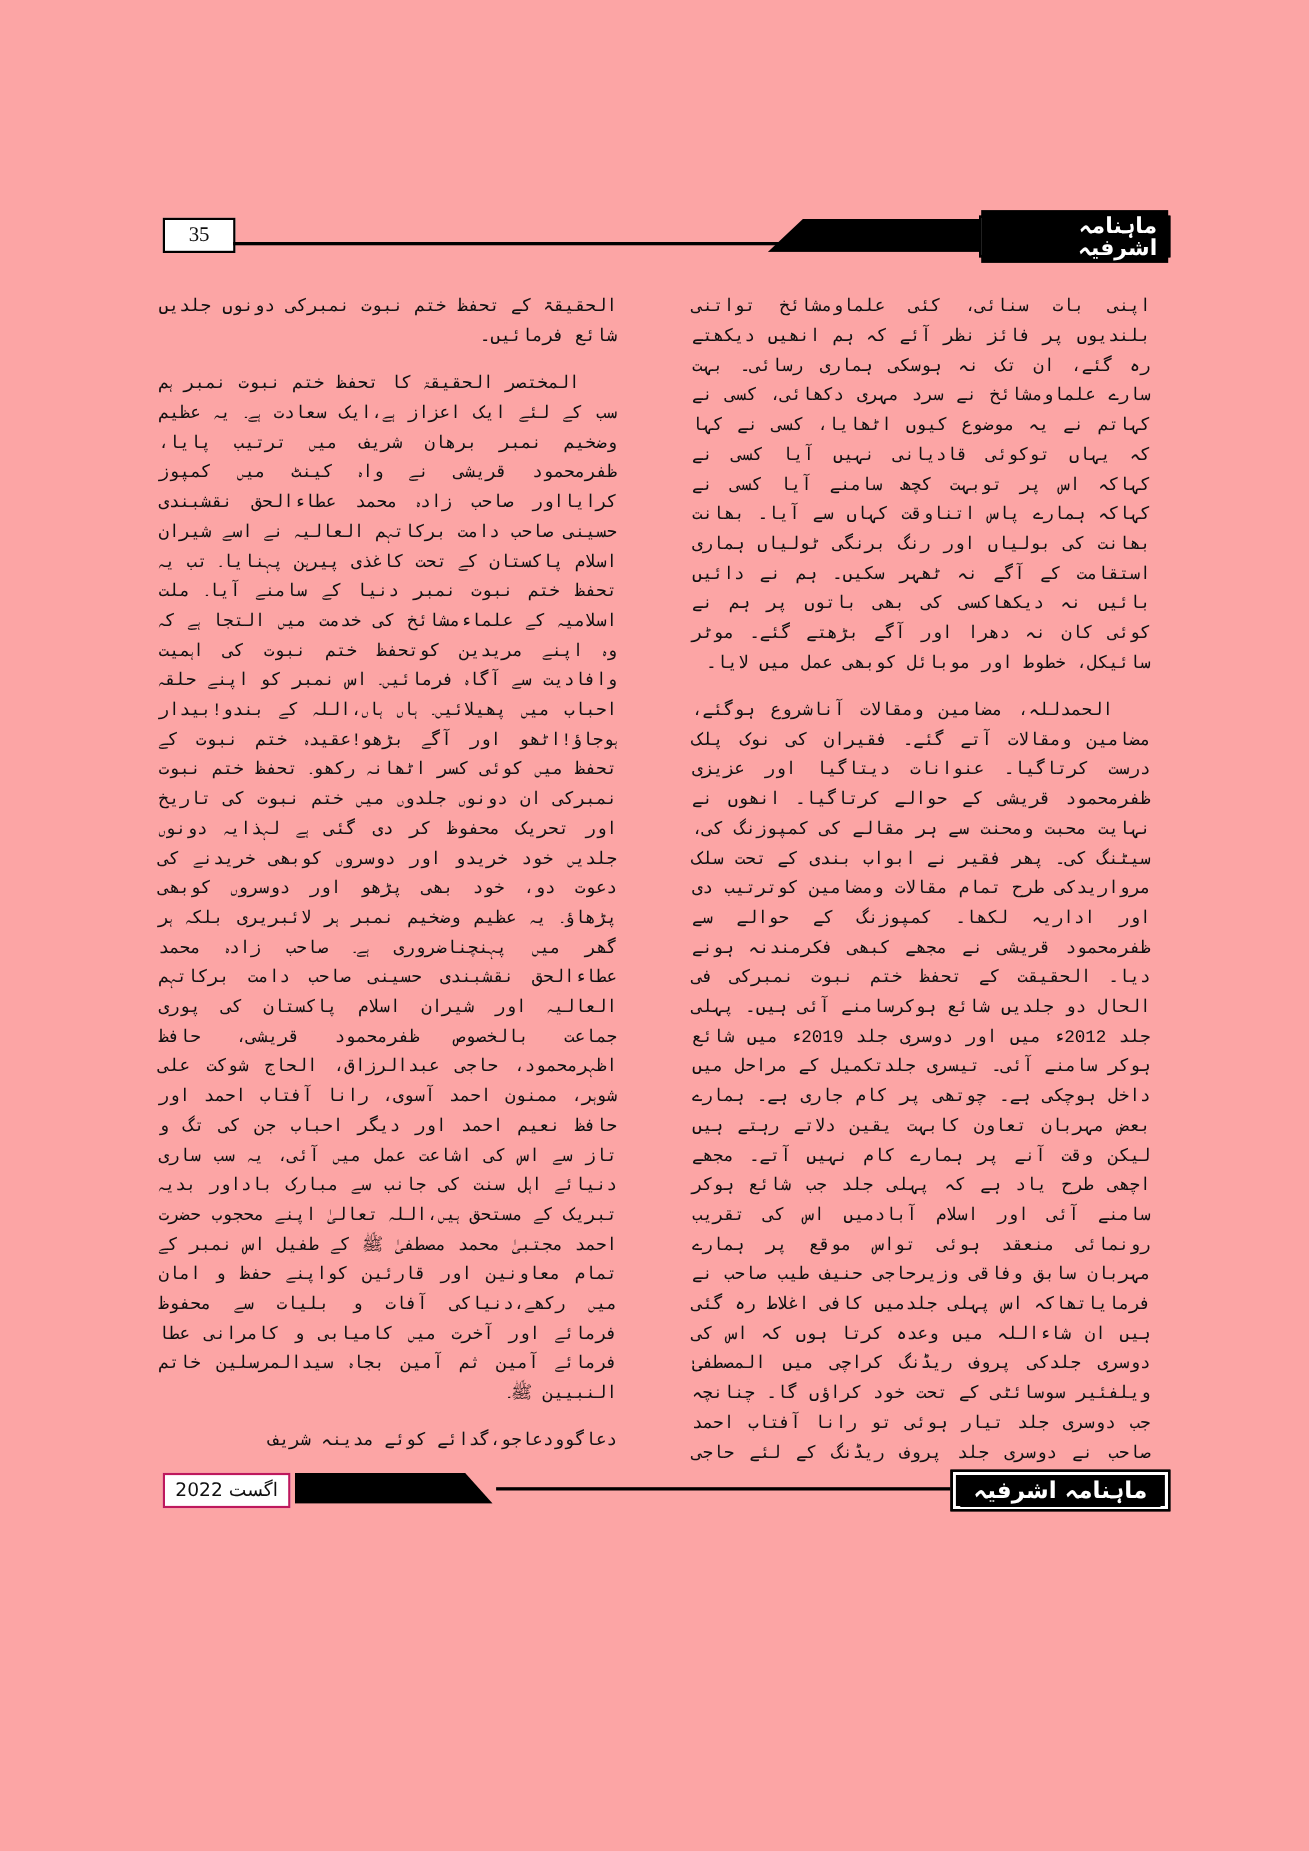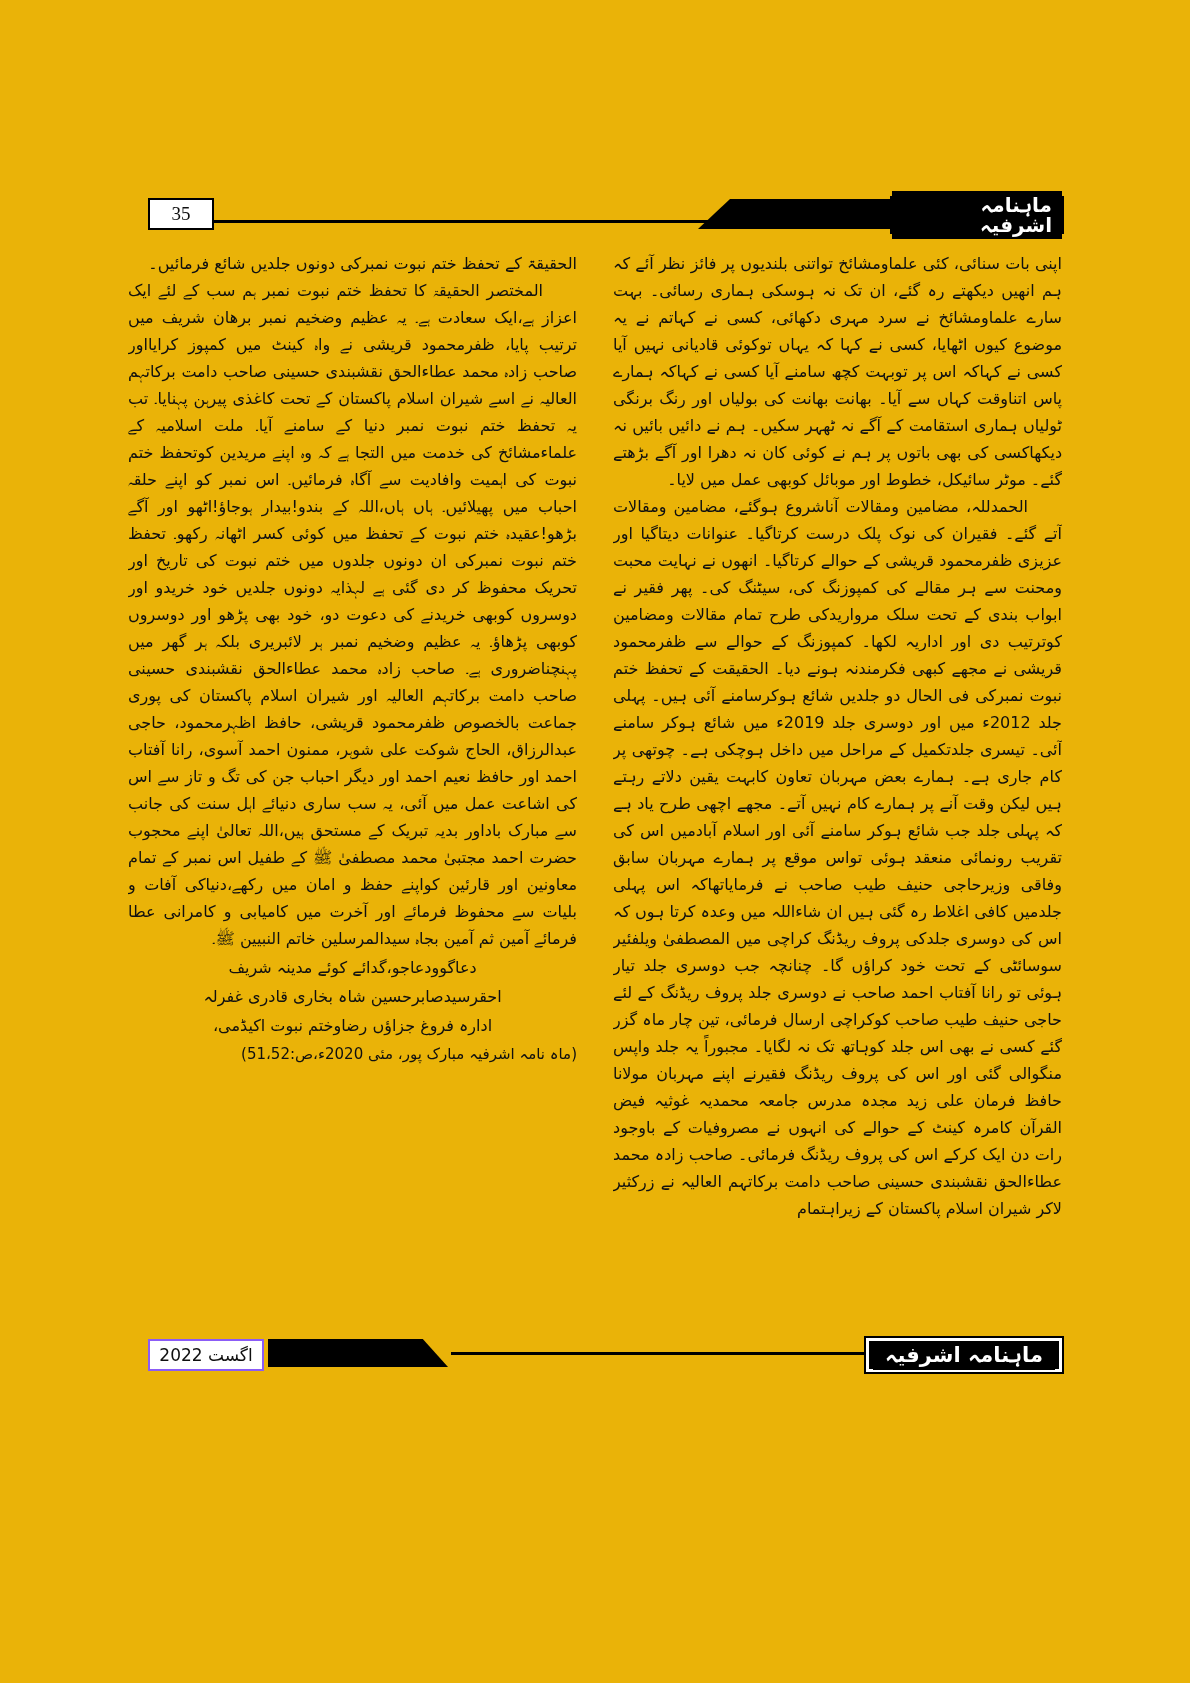--- a/index.html
+++ b/index.html
@@ -1,20 +1,20 @@
 <!DOCTYPE html>
 <html lang="ur" dir="rtl"><head>
 <meta charset="utf-8">
 <style>
   html,body{margin:0;padding:0;background:#9a9a9a;}
   .page{
     position:relative;
     width:1190px;height:1683px;
     margin:0 auto;
-    background:#eab308;
+    background:#fca5a5;
     color:#101010;
     font-family:"DejaVu Sans",sans-serif;
     direction:rtl;
     overflow:hidden;
   }
 
   
   .page-header{position:absolute;top:196px;left:126px;right:126px;height:38px;}
   .page-number-box{
     position:absolute;left:22px;top:2px;width:62px;height:28px;
@@ -37,33 +37,34 @@
     background:#000;padding:4px 10px;
   }
 
   
   .content{
     position:absolute;top:250px;left:128px;right:128px;height:1080px;
     display:flex;gap:36px;direction:rtl;overflow:hidden;
   }
   .column{flex:1 1 0;direction:rtl;text-align:justify;overflow:hidden;}
   .column p{
-    margin:0;padding:0;
+    margin:16px;padding:0;
     font-size:16px;line-height:27px;
     text-align:justify;
+    font-family:Liberation Mono, monospace;
   }
   .column p.indent{text-indent:34px;}
-  .column p.centered{text-align:center;text-indent:0;margin-top:2px;}
+  .column p.centered{text-align:right;text-indent:0;margin-top:2px;}
   .column p.centered-small{text-align:right;text-indent:0;font-size:15px;margin-top:2px;}
 
   
   .page-footer{position:absolute;top:1336px;left:126px;right:126px;height:38px;}
   .issue-date-box{
     position:absolute;left:22px;top:3px;width:112px;height:28px;
-    border:2px solid #8b5cf6;display:flex;align-items:center;justify-content:center;
+    border:2px solid #be185d;display:flex;align-items:center;justify-content:center;
     font-size:17px;background:#fff;
   }
   .footer-ribbon{
     position:absolute;left:142px;top:3px;width:180px;height:28px;background:#000;
     clip-path:polygon(0 0,86% 0,100% 100%,0 100%);
   }
   .footer-rule{position:absolute;left:325px;right:200px;top:16px;height:3px;background:#000;}
   .footer-title-box{
     position:absolute;right:0;top:0;width:196px;height:34px;
     background:#000;border:2px solid #000;

